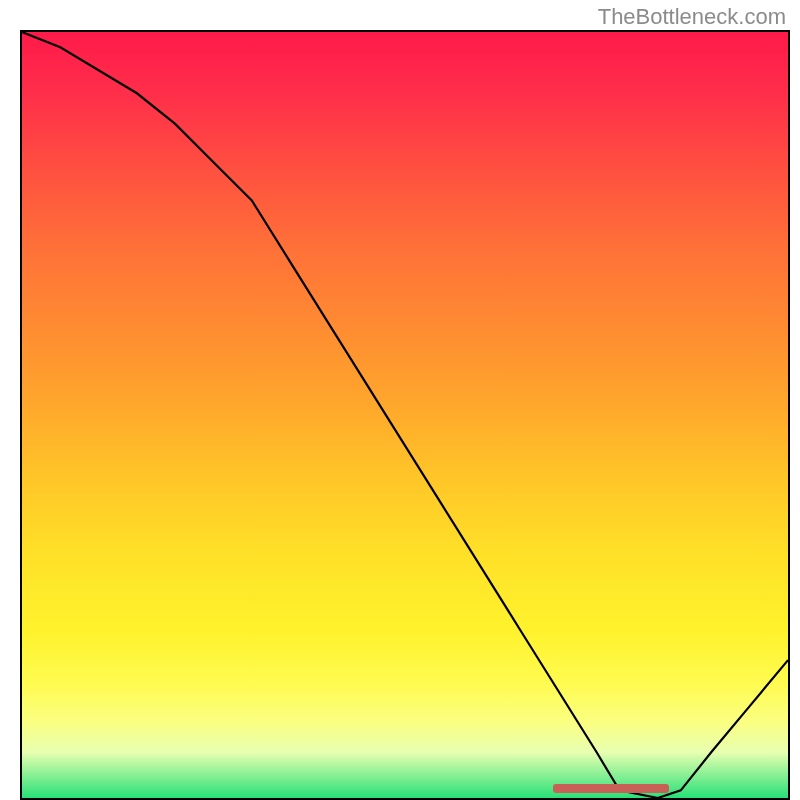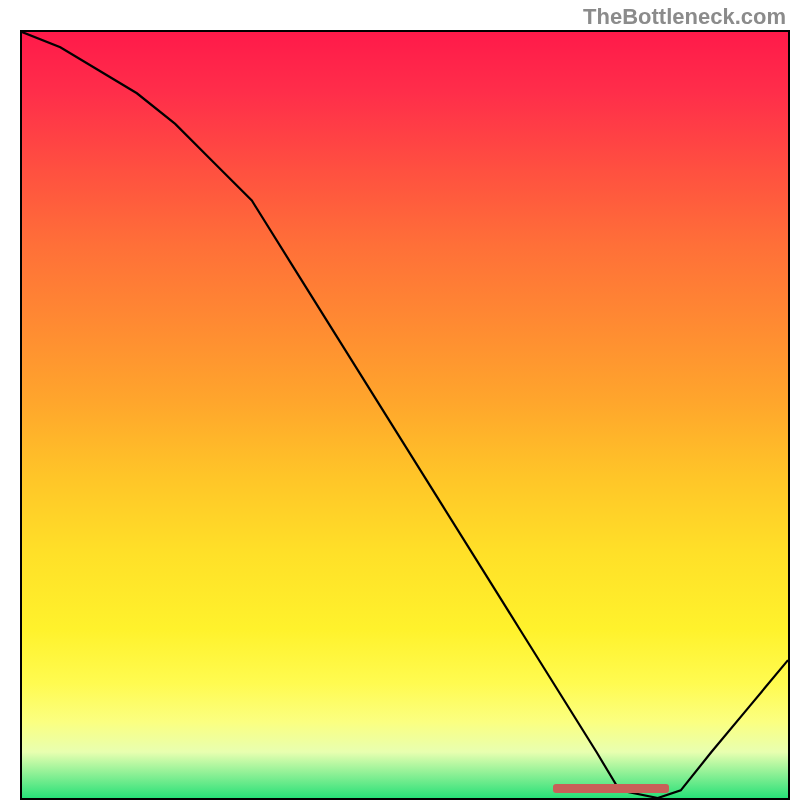--- a/index.html
+++ b/index.html
@@ -2,21 +2,20 @@
 <html><head>
 <meta charset="utf-8">
 <style>
   * { margin: 0; padding: 0; box-sizing: border-box; }
   html, body { width: 800px; height: 800px; overflow: hidden; }
   .container {
     width: 800px;
     height: 800px;
     background: #ffffff;
     position: relative;
-    font-weight: bold;
   }
   .watermark {
     position: absolute;
     top: 4px;
     right: 14px;
     font-family: Arial, Helvetica, sans-serif;
     font-size: 22px;
     color: #8b8b8b;
     z-index: 10;
   }

